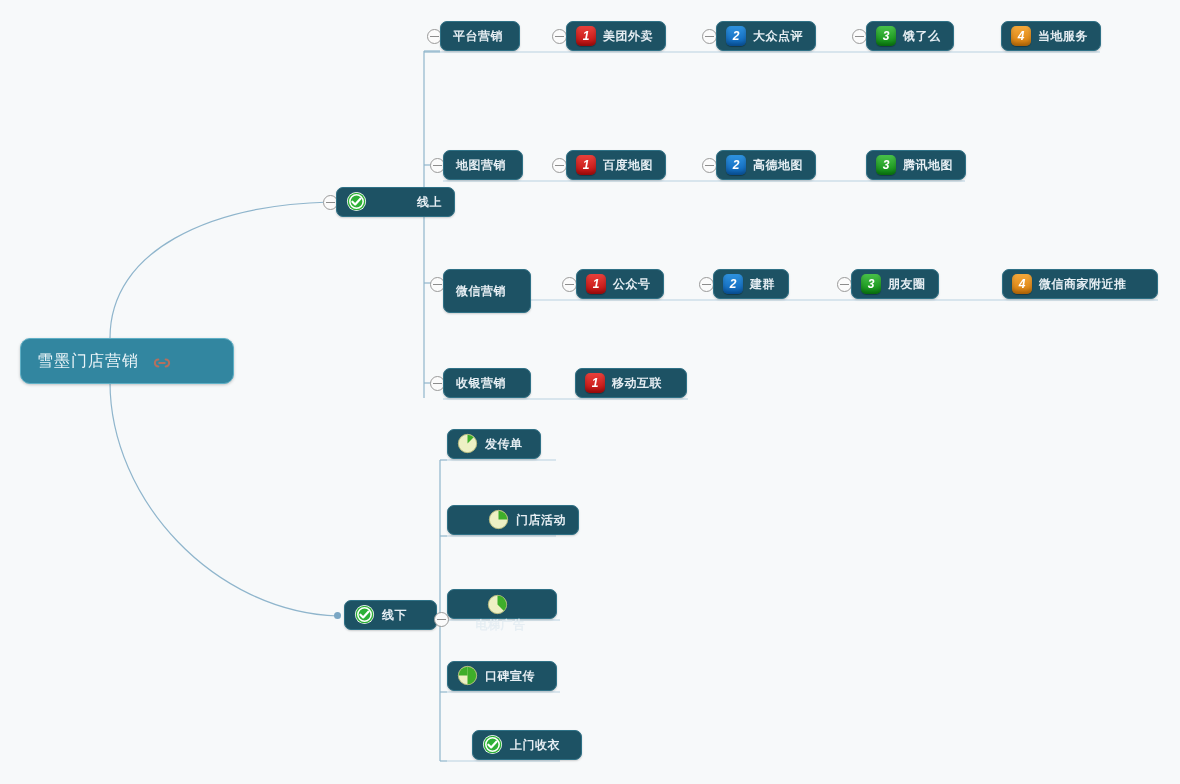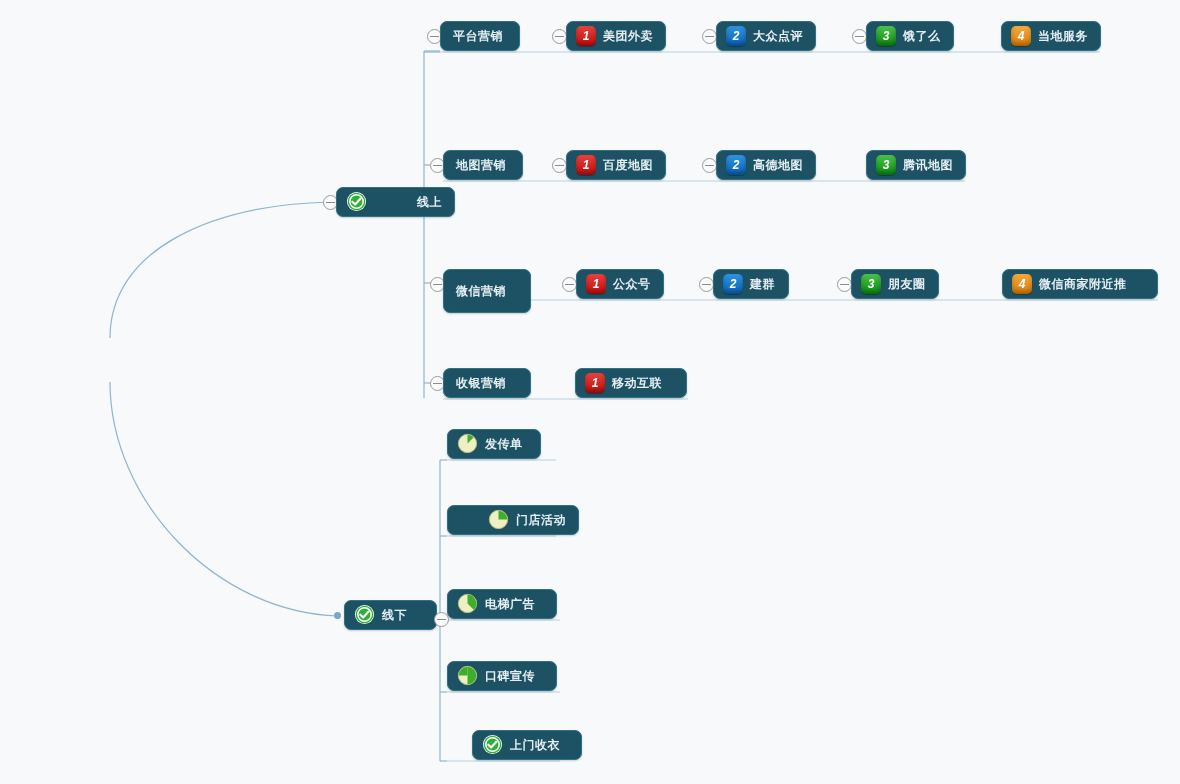--- a/index.html
+++ b/index.html
@@ -131,20 +131,32 @@
       <path d="M440,692 L447,692"></path>
       <path d="M440,761 L447,761"></path>
       <path d="M447,460 L556,460" stroke="#b9d2e0"></path>
       <path d="M447,536 L556,536" stroke="#b9d2e0"></path>
       <path d="M447,620 L560,620" stroke="#b9d2e0"></path>
       <path d="M447,692 L560,692" stroke="#b9d2e0"></path>
       <path d="M447,761 L560,761" stroke="#b9d2e0"></path>
     </g>
   </svg>
 
+  <div class="root" id="root-node" style="left: 20px; top: 338px; min-width: 180px; height: 44px;">
+    <span class="label">雪墨门店营销</span>
+    <span class="link-icon">
+      <svg viewBox="0 0 24 12" width="22" height="12">
+        <g fill="none" stroke="#b5705e" stroke-width="2.2" stroke-linecap="round">
+          <path d="M9,6 H15"></path>
+          <path d="M8,2.2 A3.8,3.8 0 1 0 8,9.8"></path>
+          <path d="M16,2.2 A3.8,3.8 0 1 1 16,9.8"></path>
+        </g>
+      </svg>
+    </span>
+  </div>
 
   <div class="toggle" style="left:323px;top:195px;"></div>
   <div class="node" id="n-online" style="left: 336px; top: 187px; min-width: 93px; height: 30px; gap: 43px;">
     <span class="picon">
       <svg viewBox="0 0 22 22" width="21" height="21">
         <circle cx="11" cy="11" r="10" fill="#fff"></circle>
         <circle cx="11" cy="11" r="9.2" fill="#2db036"></circle>
         <circle cx="11" cy="11" r="7" fill="none" stroke="#fff" stroke-width="1.6"></circle>
         <path d="M6.7,11.2 L9.6,14.1 L15.3,7.9" fill="none" stroke="#fff" stroke-width="2.3" stroke-linecap="round" stroke-linejoin="round"></path>
       </svg>
@@ -255,21 +267,21 @@
     <span class="picon">
       <svg viewBox="0 0 22 22" width="21" height="21">
         <circle cx="11" cy="11" r="9.6" fill="#eef0c4" stroke="#b9bc7f" stroke-width="1"></circle>
         <path d="M11,11 L11,1.8 A9.2,9.2 0 0 1 20.2,11 Z" fill="#3fae2a"></path>
       </svg>
     </span>
     <span class="label">门店活动</span>
   </div>
 
   <div class="toggle" style="left:434px;top:612px;"></div>
-  <div class="node" id="n-o3" style="left: 447px; top: 589px; min-width: 110px;">
+  <div class="node" id="n-o3" style="left: 447px; top: 589px; min-width: 110px; flex-direction: column;">
     <span class="picon">
       <svg viewBox="0 0 22 22" width="21" height="21">
         <circle cx="11" cy="11" r="9.6" fill="#eef0c4" stroke="#b9bc7f" stroke-width="1"></circle>
         <path d="M11,11 L11,1.8 A9.2,9.2 0 0 1 17.5,17.5 Z" fill="#3fae2a"></path>
       </svg>
     </span>
     <span class="label">电梯广告</span>
   </div>
 
   <div class="node" id="n-o4" style="left: 447px; top: 661px; min-width: 110px;">

